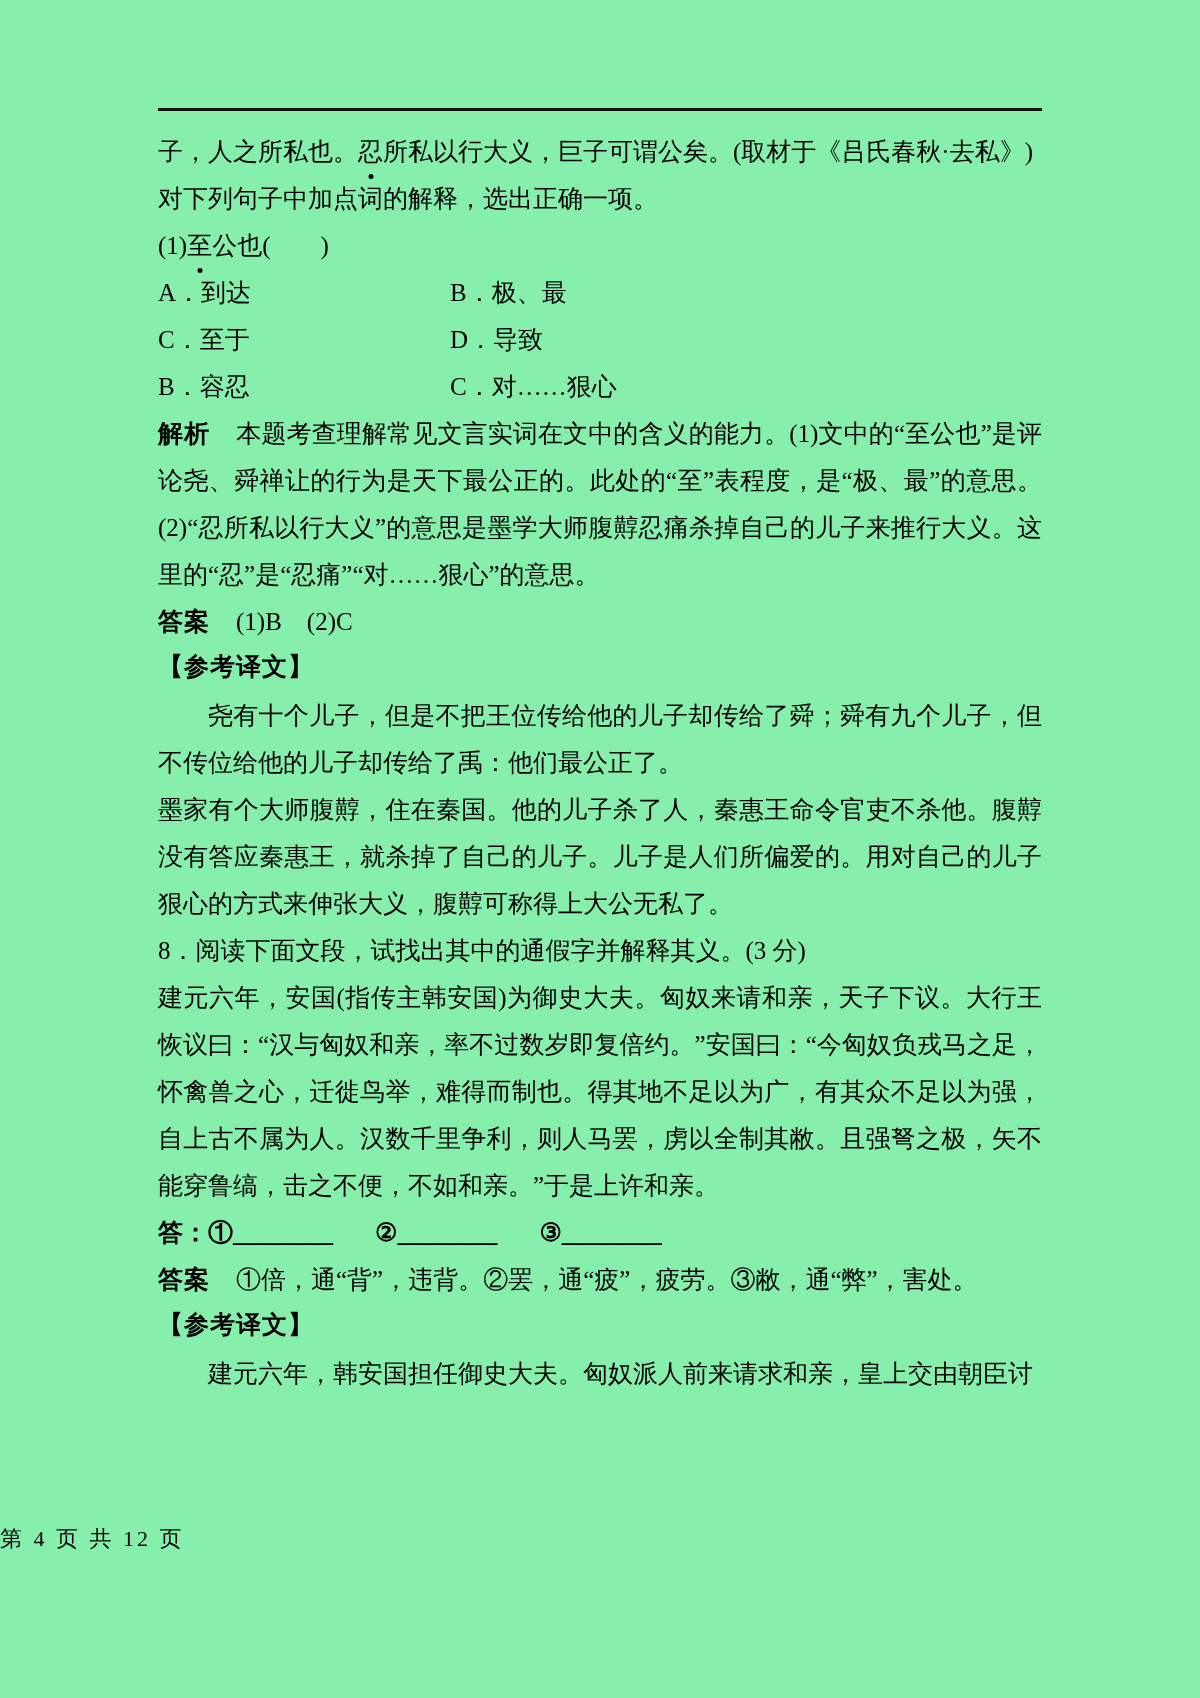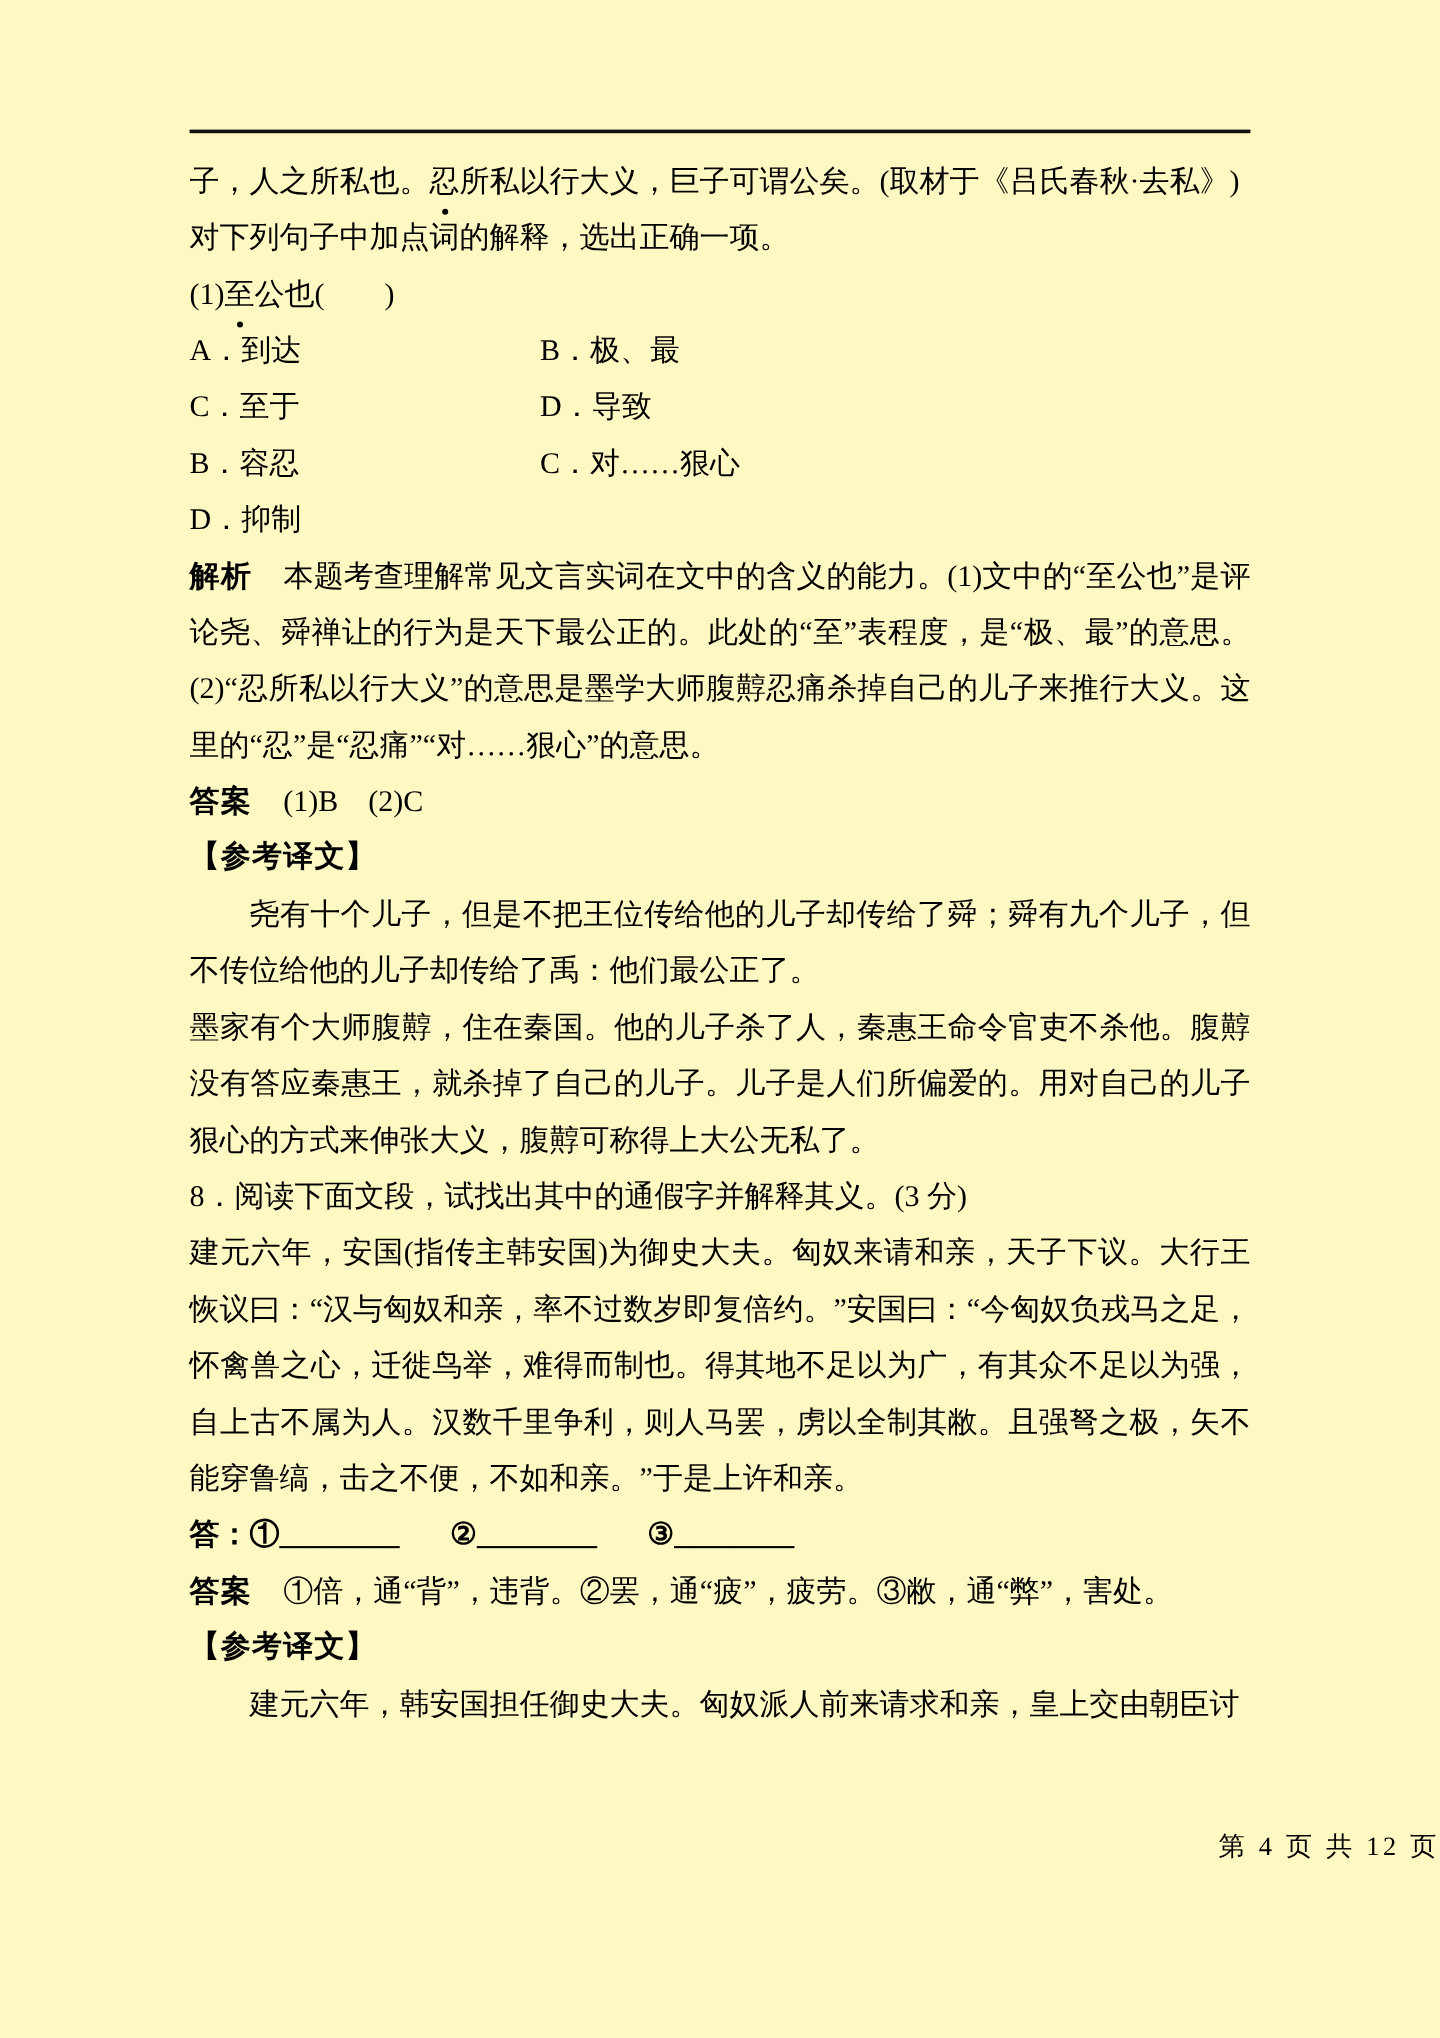--- a/index.html
+++ b/index.html
@@ -1,21 +1,21 @@
 <!DOCTYPE html>
 <html><head>
 <meta charset="utf-8">
 <style>
   html,body{margin:0;padding:0;background:#ffffff;}
   body{
     width:1200px;height:1698px;position:relative;
     font-family:"Liberation Serif","DejaVu Serif",serif;
     color:#000;
   }
-  .page{position:absolute;inset:0;background:#fef9c3;}
+  .page{position:absolute;inset:0;background:#86efac;}
   .header-rule{
     position:absolute;left:158px;top:108px;width:884px;height:3px;
     background:#111;border:none;
   }
   .content{
     position:absolute;left:158px;top:128px;width:884px;
     font-size:25px;line-height:47px;
   }
   p{margin:0;}
   .t{line-height:47px;}
@@ -38,21 +38,21 @@
   .dot::after{
     content:"";position:absolute;left:50%;bottom:-4px;
     transform:translateX(-50%);
     width:5px;height:5px;border-radius:50%;background:#000;
   }
   .blank-line{letter-spacing:0;font-weight:bold;}
   .blank-seg{margin-right:42px;}
   .blank-seg .line{letter-spacing:0;}
   .footer{
     position:absolute;top:1524px;left:0;width:100%;
-    text-align:right;font-size:22px;letter-spacing:3px;line-height:30px;
+    text-align:left;font-size:22px;letter-spacing:3px;line-height:30px;
   }
 </style>
 </head>
 <body>
 
 <div class="page">
 
   <div class="header-rule"></div>
 
   <div class="content">
@@ -67,21 +67,20 @@
       <span class="opt">A．到达</span>
       <span class="opt">B．极、最</span>
       <span class="opt">C．至于</span>
       <span class="opt">D．导致</span>
     </div>
 
 
     <div class="opts">
       <span class="opt">B．容忍</span>
       <span class="opt">C．对……狠心</span>
-      <span class="opt">D．抑制</span>
     </div>
 
     <p class="t just"><span class="lbl">解析</span><span>本题考查理解常见文言实词在文中的含义的能力。(1)文中的“至公也”是评论尧、舜禅让的行为是天下最公正的。此处的“至”表程度，是“极、最”的意思。(2)“忍所私以行大义”的意思是墨学大师腹䵍忍痛杀掉自己的儿子来推行大义。这里的“忍”是“忍痛”“对……狠心”的意思。</span></p>
 
     <p class="t nowrap"><span class="lbl">答案</span><span>(1)B　(2)C</span></p>
 
     <p class="t hd">【参考译文】</p>
     <p class="t just indent">尧有十个儿子，但是不把王位传给他的儿子却传给了舜；舜有九个儿子，但不传位给他的儿子却传给了禹：他们最公正了。</p>
     <p class="t just">墨家有个大师腹䵍，住在秦国。他的儿子杀了人，秦惠王命令官吏不杀他。腹䵍没有答应秦惠王，就杀掉了自己的儿子。儿子是人们所偏爱的。用对自己的儿子狠心的方式来伸张大义，腹䵍可称得上大公无私了。</p>
 

